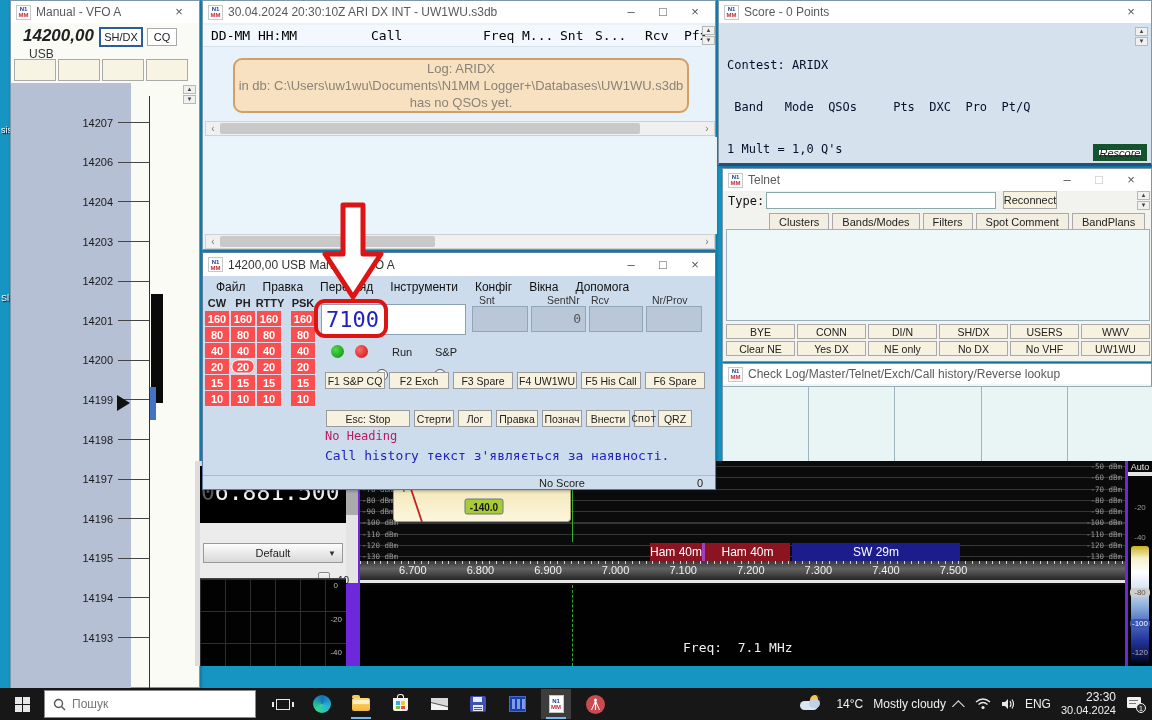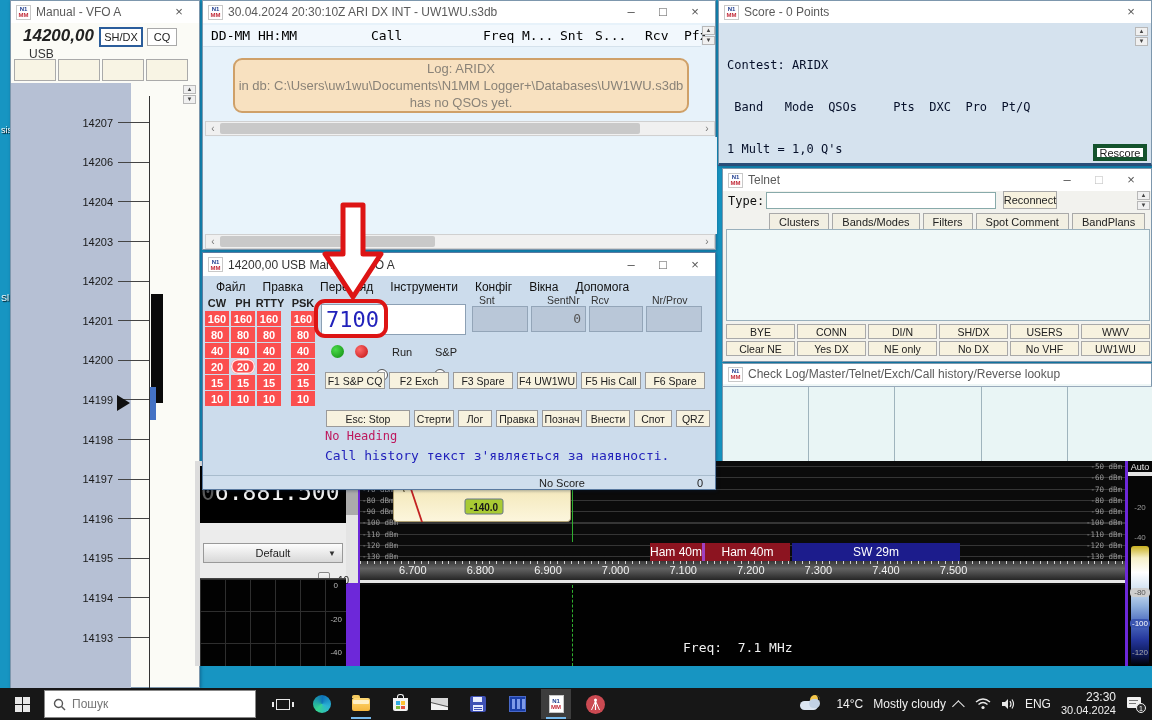--- a/index.html
+++ b/index.html
@@ -22,21 +22,21 @@
 .bm-tick{flex:1;height:1px;background:#444;margin-left:5px;}
 
 .band-col{position:absolute;width:24px;display:flex;flex-direction:column;gap:1px;}
 .band-cell{height:15px;background:#fb4f4f;color:#fff;font-size:11px;font-weight:bold;display:flex;align-items:center;justify-content:center;}
 .band-col.ph .band-cell:nth-child(4){box-shadow:inset 0 0 0 1.5px #ffe9e9;border-radius:7px;}
 .fkrow{position:absolute;display:flex;gap:4px;}
 .fk{width:60px;height:17px;background:#f7f2df;border:1px solid #9a9a9a;font-size:10.5px;display:flex;align-items:center;justify-content:center;white-space:nowrap;}
 .ak{height:17px;background:#f7f2df;border:1px solid #9a9a9a;font-size:10.5px;display:flex;align-items:center;justify-content:center;white-space:nowrap;}
 .akrow .ak:nth-child(1){width:84px;}.akrow .ak:nth-child(2){width:40px;}.akrow .ak:nth-child(3){width:34px;}
 .akrow .ak:nth-child(4){width:42px;}.akrow .ak:nth-child(5){width:40px;}.akrow .ak:nth-child(6){width:44px;}
-.akrow .ak:nth-child(7){width:38px;}.akrow .ak:nth-child(8){width:34px;}
+.akrow .ak:nth-child(7){width:20px;font-family:Liberation Mono, monospace;}.akrow .ak:nth-child(8){width:34px;}
 .exch{position:absolute;height:26px;background:#b9c7d8;border:1px solid #93a5b8;}
 .fieldhead{position:absolute;font-size:10.5px;color:#333;}
 .radiodot{width:12px;height:12px;border-radius:50%;border:1px solid #555;background:#fff;display:inline-block;position:relative;}
 .radiodot.sel::after{content:'';position:absolute;left:3px;top:3px;width:4px;height:4px;border-radius:50%;background:#222;}
 
 .tln-btn{height:15px;background:#f7f2df;border:1px solid #a9a9a9;font-size:10.5px;display:flex;align-items:center;justify-content:center;}
 .tab{padding:1px 9px;height:16px;background:#f2efe2;border:1px solid #a9a9a9;border-bottom:none;font-size:11px;display:flex;align-items:center;}
 
 .dbl{height:11.3px;line-height:11.3px;font-size:7.5px;color:#9a9a9a;font-family:"DejaVu Sans Mono",monospace;}
 .fx{width:67.6px;text-align:center;font-size:11px;color:#f2f2f2;flex:0 0 67.6px;}
@@ -201,21 +201,21 @@
   </div>
   <div class="abs mono" style="left:8px;top:29px;font-size:12px;line-height:14px;color:#06102a;white-space:pre;">
     <div>Contest: ARIDX</div>
     <div> Band   Mode  QSOs     Pts  DXC  Pro  Pt/Q</div>
     <div>1 Mult = 1,0 Q's</div>
   </div>
   <div class="abs spin" style="left:416px;top:26px;">
       <span>▲</span>
       <span>▼</span>
     </div>
-  <div class="abs beigebtn" style="left:374px;top:143px;width:54px;height:17px;background:#fff;border:4px solid #14532d;">Rescore</div>
+  <div class="abs beigebtn" style="left:374px;top:143px;width:54px;height:17px;background:#fff;border:6px solid #14532d;font-style:italic;">Rescore</div>
 </div>
 
 <div class="win" style="left:722px;top:168px;width:430px;height:194px;background:#f2f2ee;">
   <div class="tbar">
     <span class="nmicon">
         <b>N1</b>
         <i>MM</i>
       </span>
     <span>Telnet</span>
     <span class="caps">

